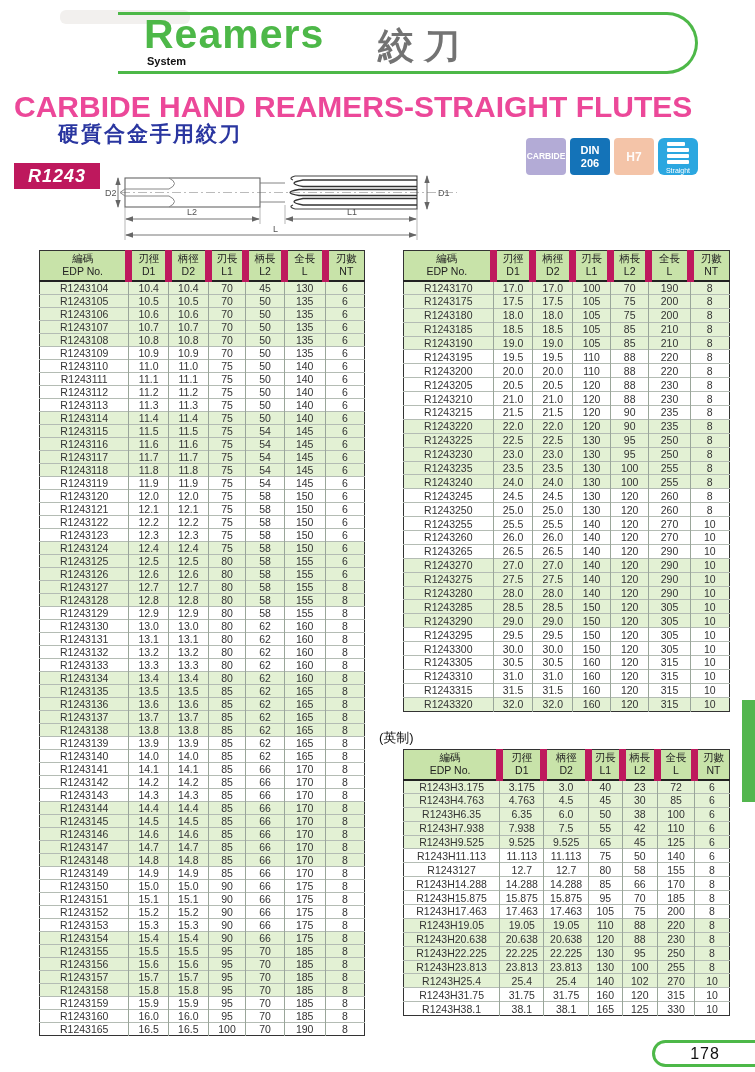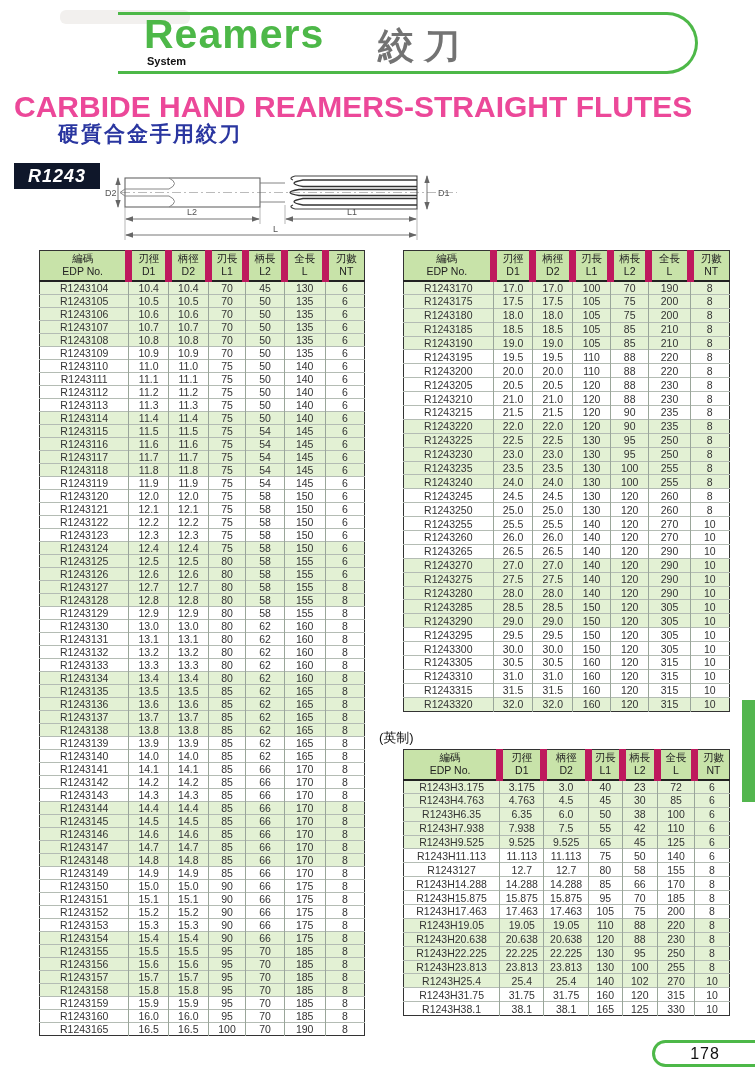--- a/index.html
+++ b/index.html
@@ -32,21 +32,21 @@
     position:absolute; left:14px; top:90px;
     font-size:30px; font-weight:bold; color:#ec4899; letter-spacing:0px; white-space:nowrap;
   }
   .title-zh {
     position:absolute; left:14px; top:120px;
     font-size:21px; font-weight:bold; color:#2a36a0; letter-spacing:2px;margin-left:44px;
   }
   
   .series-badge {
     position:absolute; left:14px; top:163px; width:86px; height:26px;
-    background:#0f172a; color:#fff; font-size:18px; font-weight:bold; font-style:italic;
+    background:#be185d; color:#fff; font-size:18px; font-weight:bold; font-style:italic;
     display:flex; align-items:center; justify-content:center; letter-spacing:1px;
   }
   
   .badges { position:absolute; left:526px; top:138px; display:flex; gap:4px; }
   .badge {
     width:40px; height:37px; border-radius:4px; color:#fff;
     display:flex; flex-direction:column; align-items:center; justify-content:center;
     text-align:center; line-height:1;
   }
   .badge-carbide { background:#b3abd6; font-size:8.5px; font-weight:bold; letter-spacing:0px; }
@@ -118,20 +118,41 @@
     <div class="banner-title-en">Reamers</div>
     <div class="banner-subtitle-en">System</div>
     <div class="banner-title-zh">絞刀</div>
   </div>
 
   <div class="title-en">CARBIDE HAND REAMERS-STRAIGHT FLUTES</div>
   <div class="title-zh">硬質合金手用絞刀</div>
 
   <div class="series-badge">R1243</div>
 
+  <div class="badges">
+    <div class="badge badge-carbide">
+      <span class="badge-label">CARBIDE</span>
+    </div>
+    <div class="badge badge-din">
+      <span>DIN</span>
+      <span>206</span>
+    </div>
+    <div class="badge badge-h7">
+      <span>H7</span>
+    </div>
+    <div class="badge badge-straight">
+      <span class="flute-bars">
+          <span></span>
+          <span></span>
+          <span></span>
+          <span></span>
+        </span>
+      <span class="badge-label">Straight</span>
+    </div>
+  </div>
 
   <svg class="diagram" width="365" height="90" viewBox="0 0 365 90">
     <defs>
       <marker id="arr" markerWidth="9" markerHeight="8" refX="8" refY="4" orient="auto-start-reverse">
         <path d="M0,1 L9,4 L0,7 z" fill="#666"></path>
       </marker>
     </defs>
 
     <line x1="16" y1="36.5" x2="352" y2="36.5" stroke="#aaa" stroke-width="0.8" stroke-dasharray="9 3 2 3"></line>
 

